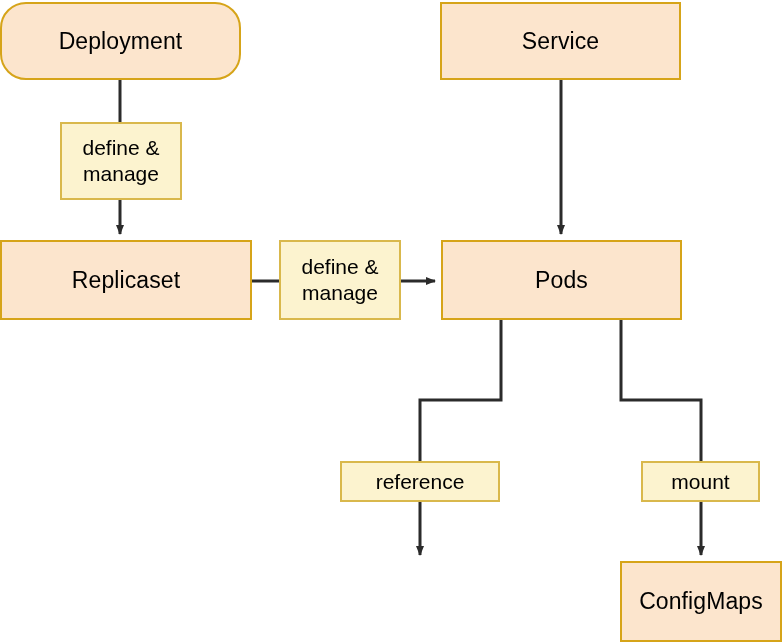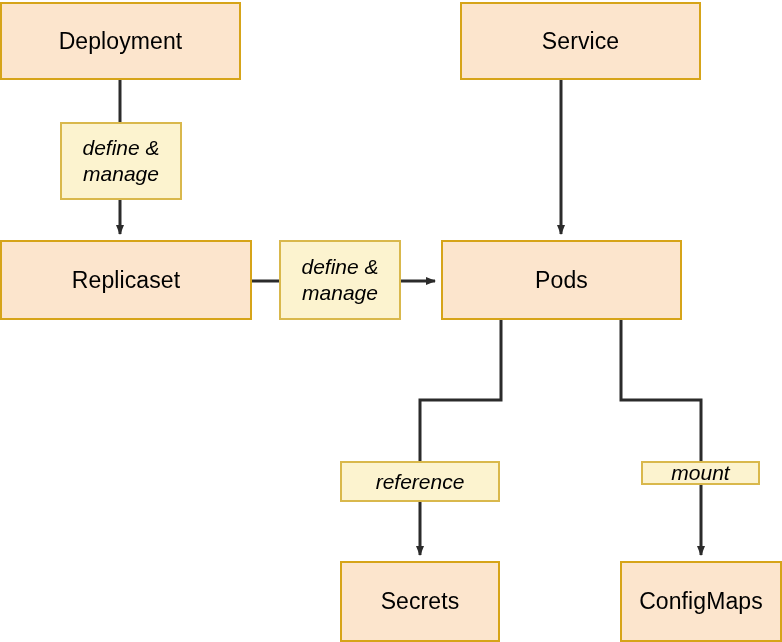--- a/index.html
+++ b/index.html
@@ -47,21 +47,20 @@
     align-items: center;
     justify-content: center;
     text-align: center;
     background: #fcf3cf;
     border: 2px solid #d9b84c;
     color: #000000;
     font-size: 21px;
     line-height: 1.22;
     z-index: 3;
     white-space: pre-line;
-    font-style: italic;
   }
 </style>
 </head>
 <body>
 
 <div id="canvas">
 
   <svg id="edge-layer" viewBox="0 0 782 642" width="782" height="642" xmlns="http://www.w3.org/2000/svg">
     <defs>
       <marker id="arrowhead" markerWidth="10" markerHeight="8" refX="9" refY="4" orient="auto" markerUnits="userSpaceOnUse">
@@ -73,56 +72,53 @@
 
     <path d="M 561 80 L 561 234" fill="none" stroke="#2b2b2b" stroke-width="3" marker-end="url(#arrowhead)"></path>
 
     <path d="M 240 281 L 435 281" fill="none" stroke="#2b2b2b" stroke-width="3" marker-end="url(#arrowhead)"></path>
 
     <path d="M 501 320 L 501 400 L 420 400 L 420 555" fill="none" stroke="#2b2b2b" stroke-width="3" stroke-linejoin="miter" marker-end="url(#arrowhead)"></path>
 
     <path d="M 621 320 L 621 400 L 701 400 L 701 555" fill="none" stroke="#2b2b2b" stroke-width="3" stroke-linejoin="miter" marker-end="url(#arrowhead)"></path>
   </svg>
 
-  <div class="node" style="left:0px; top:2px; width:241px; height:78px;">
+  <div class="node" style="left:0px; top:2px; width:241px; height:78px;border-radius:26px;">
     <span>Deployment</span>
   </div>
 
-  <div class="node" style="left:440px; top:2px; width:241px; height:78px;margin-left:20px;">
+  <div class="node" style="left:440px; top:2px; width:241px; height:78px;">
     <span>Service</span>
   </div>
 
   <div class="node" style="left:0px; top:240px; width:252px; height:80px;">
     <span>Replicaset</span>
   </div>
 
   <div class="node" style="left:441px; top:240px; width:241px; height:80px;align-items:center;">
     <span>Pods</span>
   </div>
 
-  <div class="node" style="left:340px; top:561px; width:160px; height:81px;">
-    <span>Secrets</span>
-  </div>
 
   <div class="node" style="left:620px; top:561px; width:162px; height:81px;justify-content:center;">
     <span>ConfigMaps</span>
   </div>
 
   <div class="edge-label" style="left:60px; top:122px; width:122px; height:78px;">
     <span>define &amp;
 manage</span>
   </div>
 
 
   <div class="edge-label" style="left:279px; top:240px; width:122px; height:80px;">
     <span>define &amp;
 manage</span>
   </div>
 
   <div class="edge-label" style="left:340px; top:461px; width:160px; height:41px;">
     <span>reference</span>
   </div>
 
-  <div class="edge-label" style="left:641px; top:461px; width:119px; height:24px;">
+  <div class="edge-label" style="left:641px; top:461px; width:119px; height:41px;">
     <span>mount</span>
   </div>
 
 </div>
 
 </body></html>

